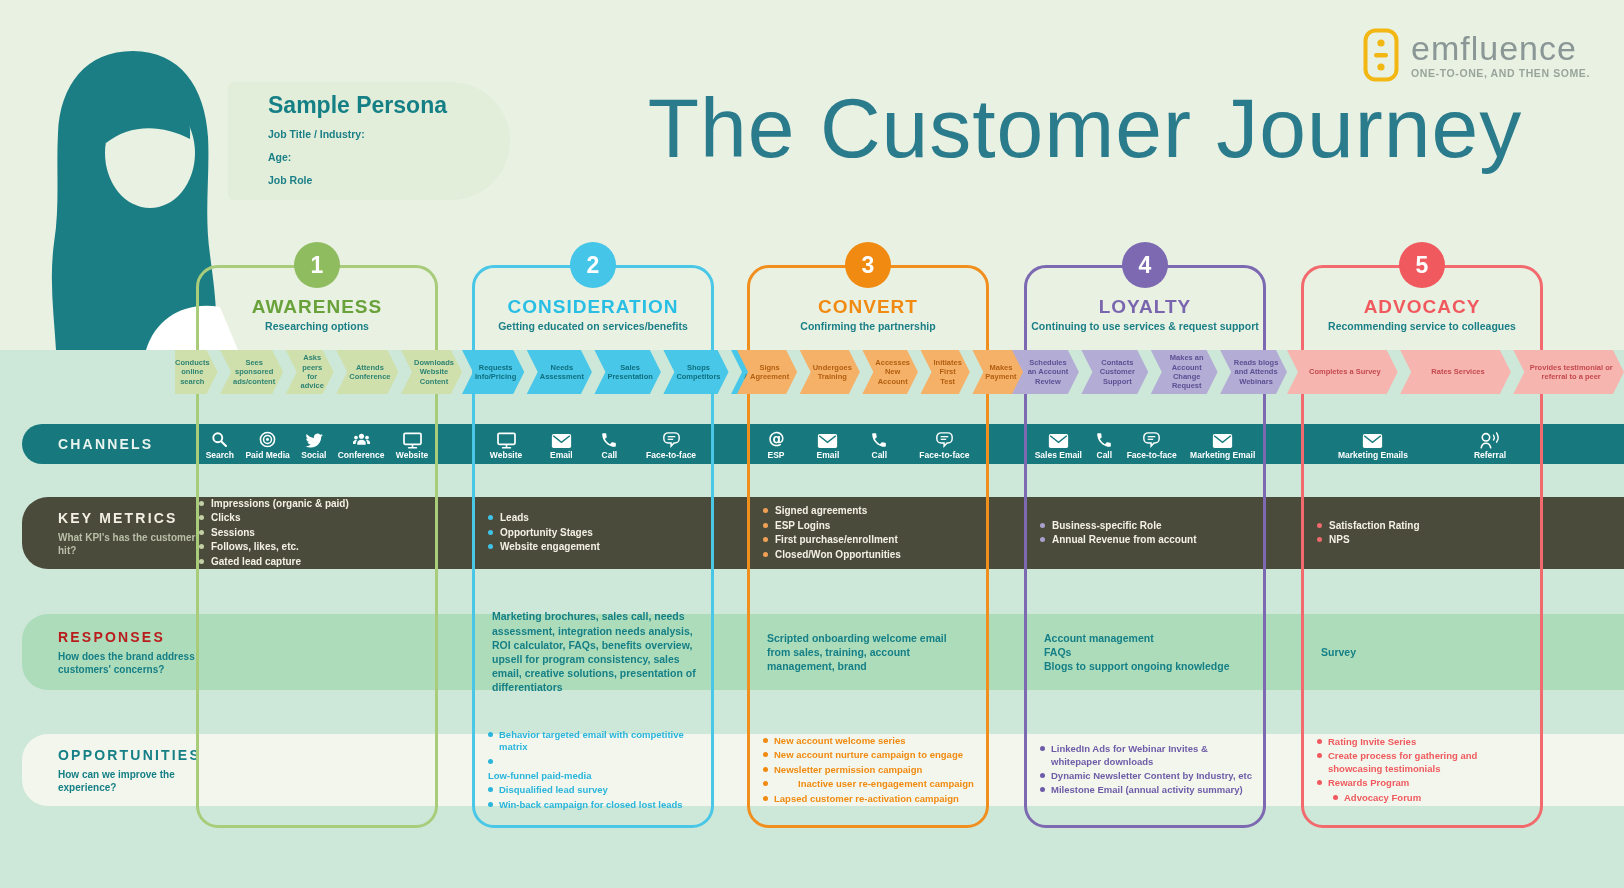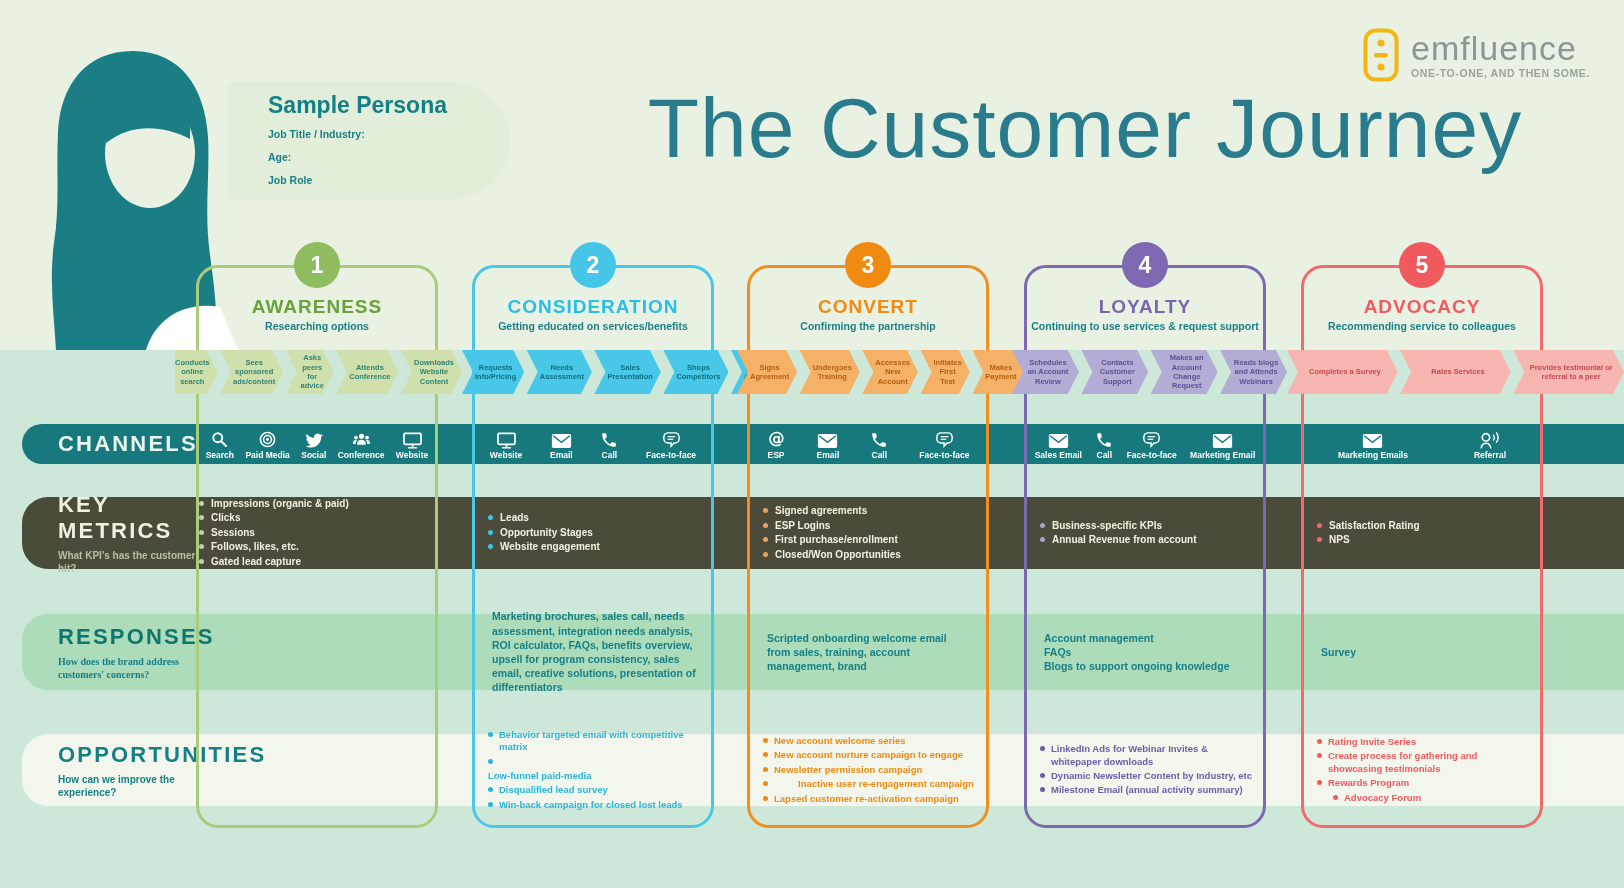--- a/index.html
+++ b/index.html
@@ -40,40 +40,40 @@
     display:flex; align-items:center; justify-content:center; color:#fff; font-size:23px; font-weight:bold; z-index:7; }
   .stage-title { position:absolute; top:296px; width:242px; text-align:center; font-size:19px; font-weight:bold;
     letter-spacing:1px; z-index:7; }
   .stage-sub { position:absolute; top:320px; width:242px; text-align:center; font-size:10.5px; font-weight:bold;
     color:#1b7f87; z-index:7; }
 
   
   .band { position:absolute; left:22px; width:1602px; z-index:3; }
   .band-label { position:absolute; left:36px; top:0; height:100%; width:150px; display:flex;
     flex-direction:column; justify-content:center; }
-  .band-label .lbl { font-size:22px; font-weight:bold; letter-spacing:2.2px; }
+  .band-label .lbl { font-size:14px; font-weight:bold; letter-spacing:2.2px; }
   .band-label .sub { font-size:10px; font-weight:bold; margin-top:5px; line-height:1.3; }
 
   #channels-row { top:424px; height:40px; background:#17797e; border-radius:22px 0 0 22px; }
   #channels-row .band-label .lbl { color:#eaf4ef; }
   .chan-group { position:absolute; top:0; height:100%; display:flex; justify-content:space-around; align-items:center; }
   .chan-item { display:flex; flex-direction:column; align-items:center; justify-content:center; gap:1px; }
   .chan-item .cl { font-size:8.5px; font-weight:bold; color:#fff; white-space:nowrap; }
   .chan-item .ci { height:20px; display:flex; align-items:flex-end; }
 
   #metrics-row { top:497px; height:72px; background:#4b4b3b; border-radius:26px 0 0 26px; }
   #metrics-row .band-label .lbl { color:#f3efe2; }
   #metrics-row .band-label .sub { color:#b9bfa8; }
   .metric-list { position:absolute; top:0; height:100%; display:flex; flex-direction:column; justify-content:center; gap:2px; }
   .metric-item { display:flex; align-items:flex-start; gap:7px; font-size:10px; font-weight:bold; color:#f4f1e4; line-height:1.25; }
   .dot { width:5px; height:5px; border-radius:50%; flex:0 0 auto; margin-top:3px; }
 
   #responses-row { top:614px; height:76px; background:#addcbb; border-radius:26px 0 0 26px; }
-  #responses-row .band-label .lbl { color:#0f766e; }
-  #responses-row .band-label .sub { color:#157f86;font-family:Liberation Serif, serif; }
+  #responses-row .band-label .lbl { color:#b91c1c; }
+  #responses-row .band-label .sub { color:#157f86; }
   .resp-block { position:absolute; top:0; height:100%; display:flex; flex-direction:column; justify-content:center; }
   .resp-block div { font-size:10.5px; font-weight:bold; color:#157f86; line-height:1.35; }
 
   #opps-row { top:734px; height:72px; background:#f2f6ec; border-radius:26px 0 0 26px; }
   #opps-row .band-label .lbl { color:#157f86; }
   #opps-row .band-label .sub { color:#157f86; }
   .opp-list { position:absolute; top:0; height:100%; display:flex; flex-direction:column; justify-content:center; gap:2px; }
   .opp-item { display:flex; align-items:flex-start; gap:6px; font-size:9.5px; font-weight:bold; line-height:1.3; }
 </style>
 </head>
@@ -394,21 +394,21 @@
           <span>First purchase/enrollment</span>
         </div>
         <div class="metric-item">
           <span class="dot" style="background: rgb(240, 160, 85);"></span>
           <span>Closed/Won Opportunities</span>
         </div>
       </div>
       <div class="metric-list" style="left: 1018px; width: 214px;">
         <div class="metric-item">
           <span class="dot" style="background: rgb(169, 161, 204);"></span>
-          <span>Business-specific KPIs</span>
+          <span>Business-specific Role</span>
         </div>
         <div class="metric-item">
           <span class="dot" style="background: rgb(169, 161, 204);"></span>
           <span>Annual Revenue from account</span>
         </div>
       </div>
       <div class="metric-list" style="left: 1295px; width: 214px;">
         <div class="metric-item">
           <span class="dot" style="background: rgb(240, 105, 108);"></span>
           <span>Satisfaction Rating</span>

